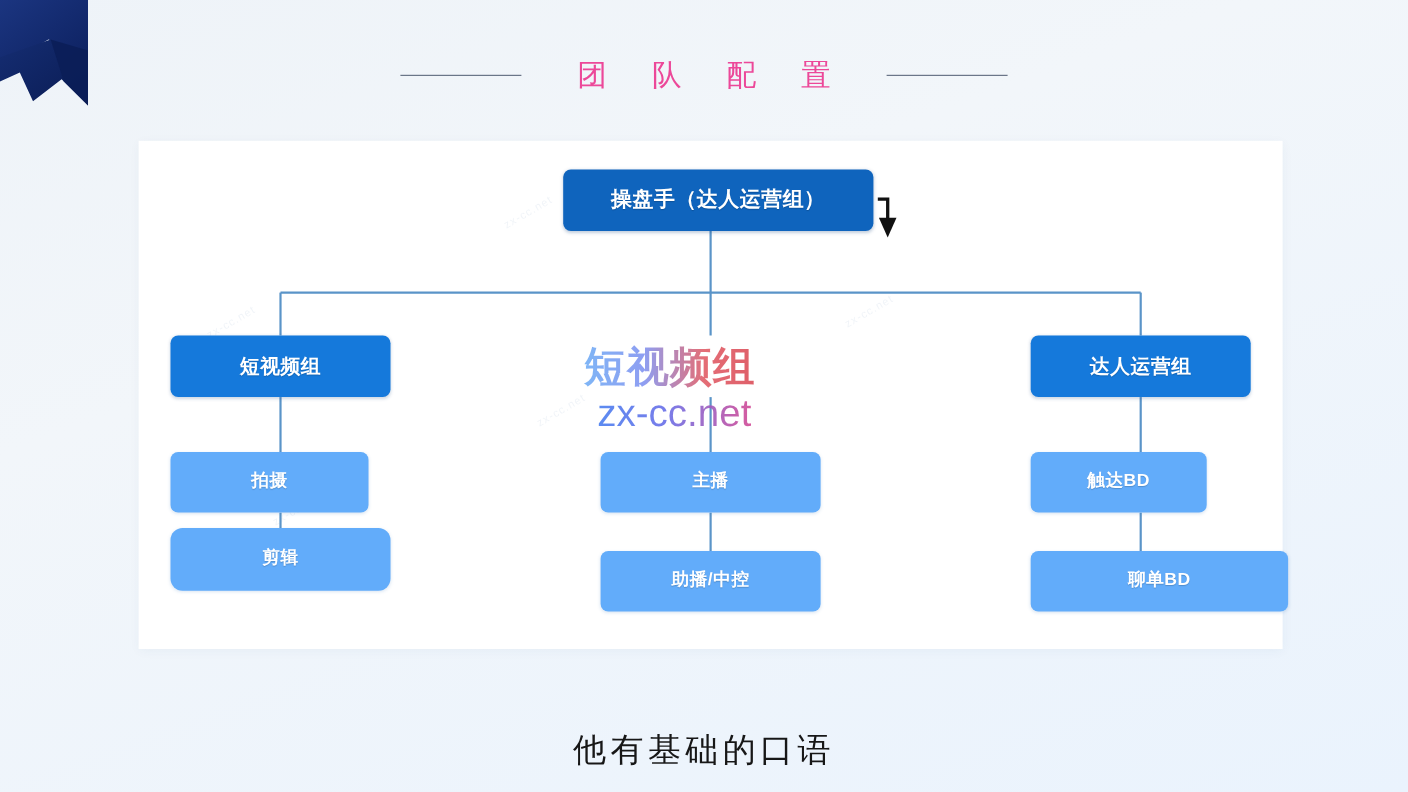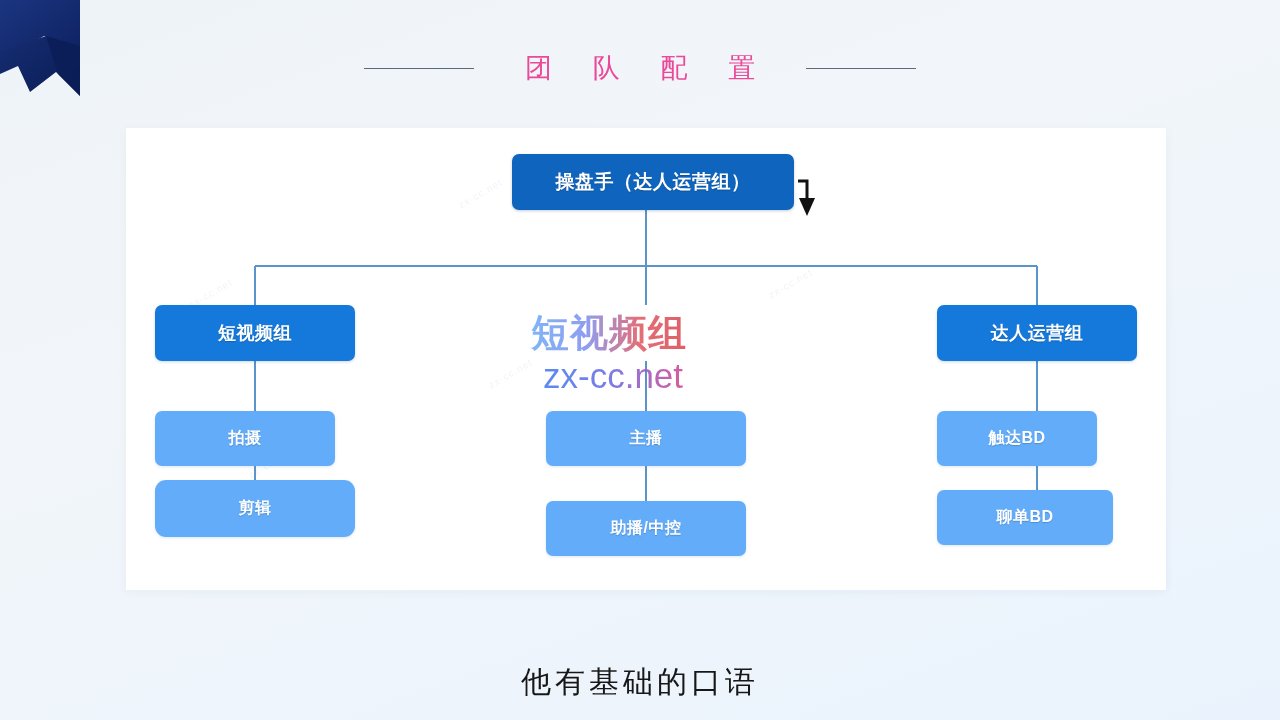--- a/index.html
+++ b/index.html
@@ -240,21 +240,21 @@
 
   <div class="node group" style="left:29px; top:177px; width:200px; height:56px;">短视频组</div>
   <div class="node leaf" style="left:29px; top:283px; width:180px; height:55px;">拍摄</div>
   <div class="node leaf" style="left:29px; top:352px; width:200px; height:57px;border-radius:11px;">剪辑</div>
 
   <div class="node leaf" style="left:420px; top:283px; width:200px; height:55px;">主播</div>
   <div class="node leaf" style="left:420px; top:373px; width:200px; height:55px;">助播/中控</div>
 
   <div class="node group" style="left:811px; top:177px; width:200px; height:56px;">达人运营组</div>
   <div class="node leaf" style="left:811px; top:283px; width:160px; height:55px;">触达BD</div>
-  <div class="node leaf" style="left:811px; top:362px; width:176px; height:55px;">聊单BD</div>
+  <div class="node leaf" style="left:811px; top:373px; width:234px; height:55px;">聊单BD</div>
 </div>
 
 <div class="watermark">
   <div class="wm-cn">短视频组</div>
   <div class="wm-url">zx-cc.net</div>
 </div>
 
 <div class="caption">他有基础的口语</div>
 
 </body></html>

